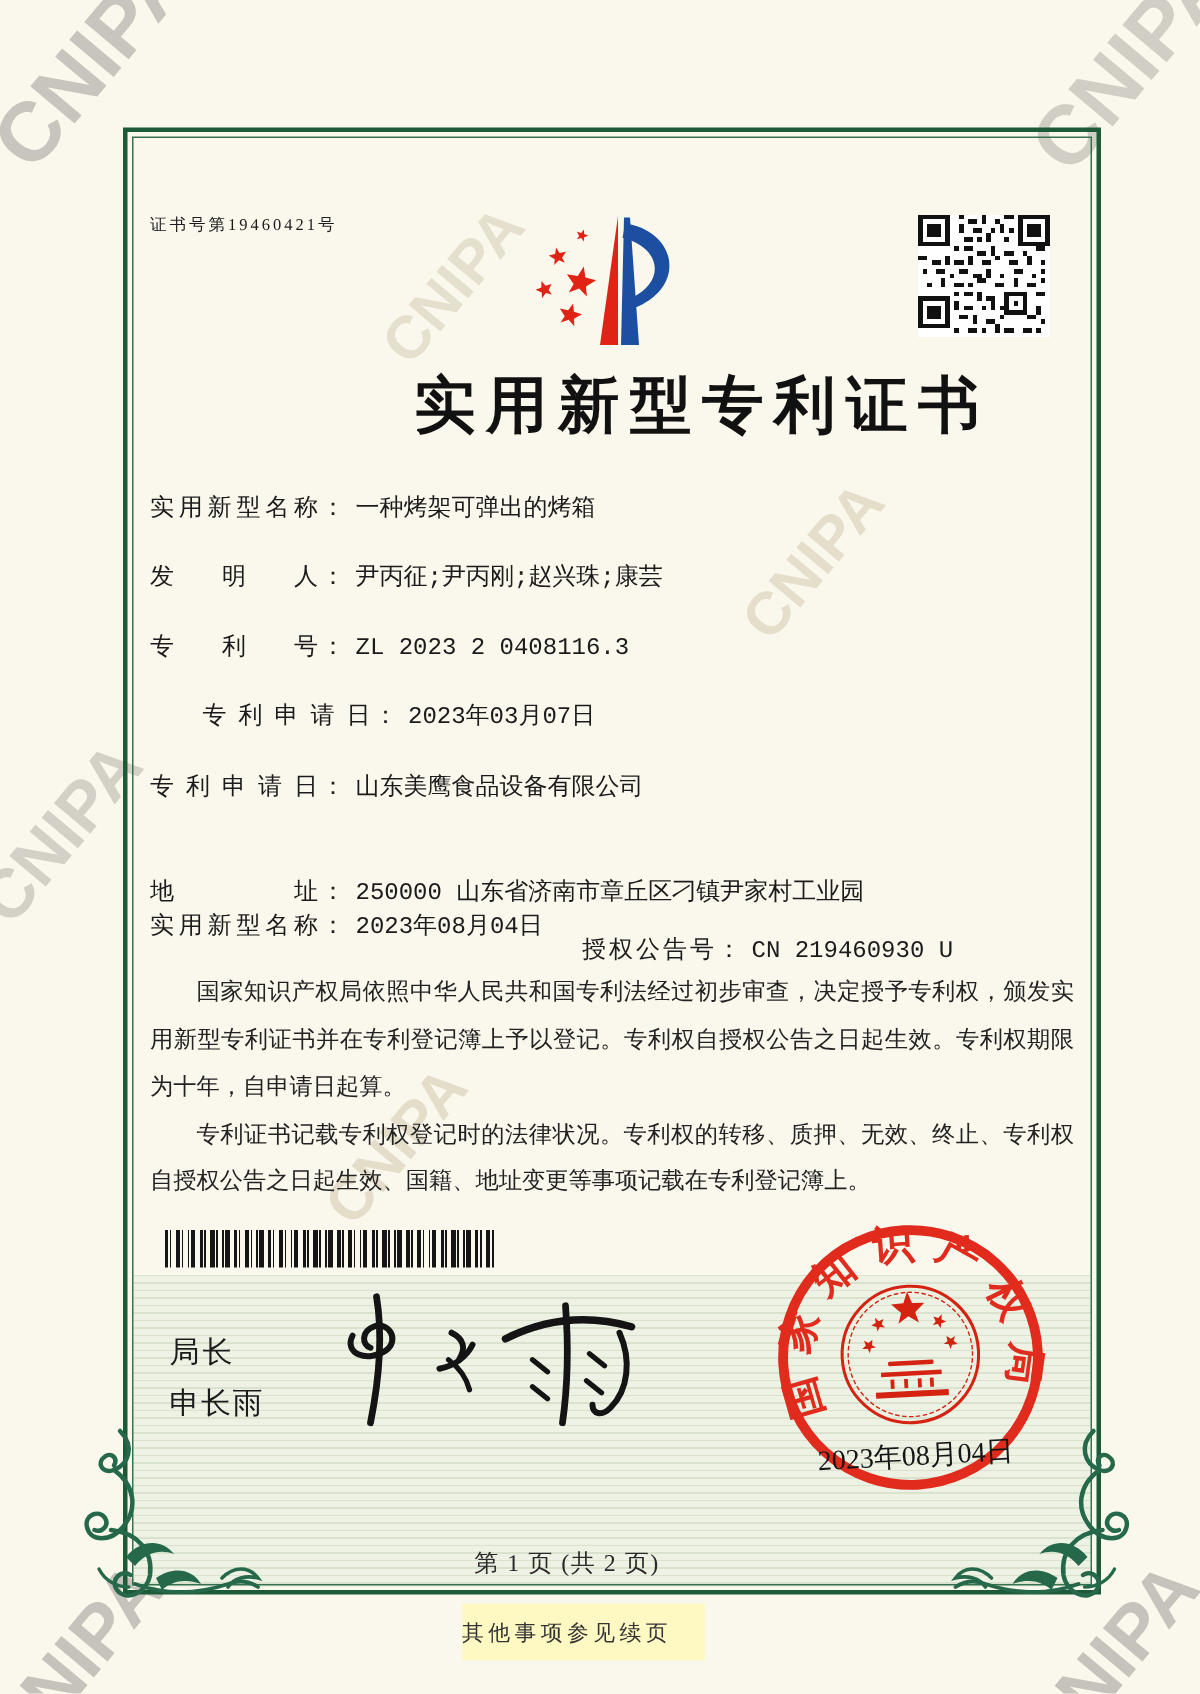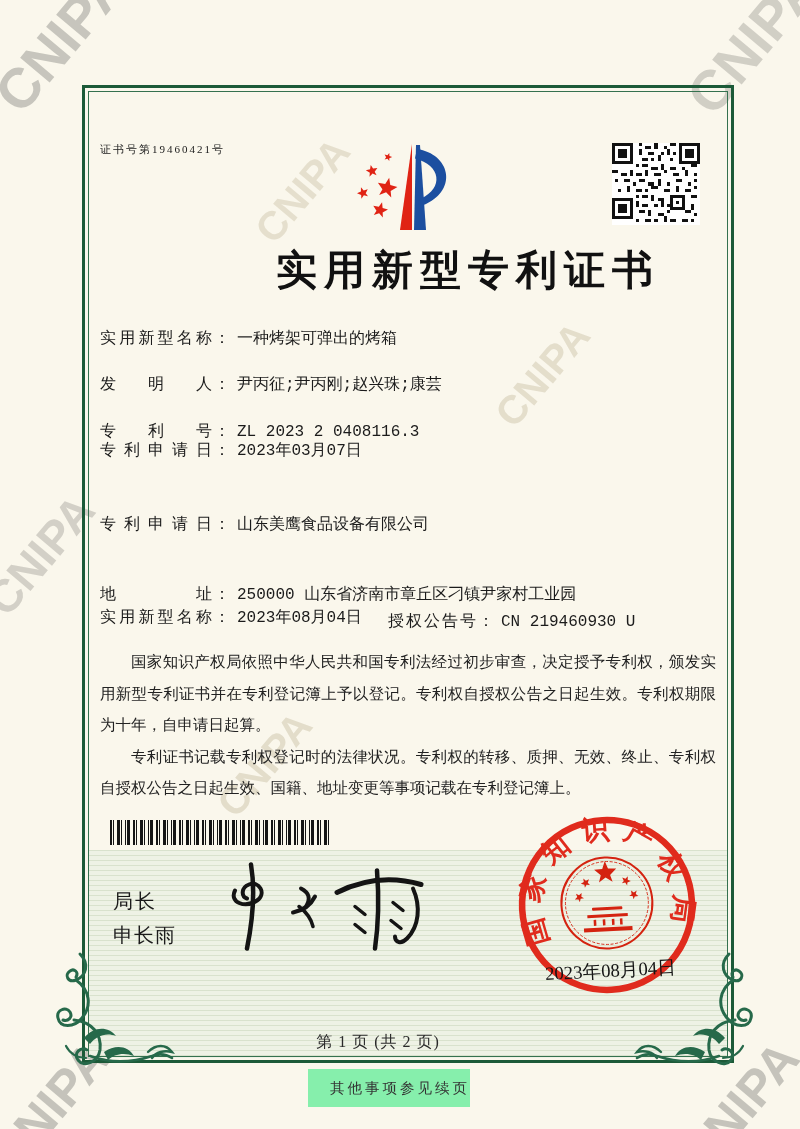--- a/index.html
+++ b/index.html
@@ -29,26 +29,26 @@
     background:#eef2e5;
     background-image:repeating-linear-gradient(180deg,#d9e2cd 0 1px,rgba(238,242,229,0) 1px 5px);}
   
   .cert-no{position:absolute;left:100px;top:142px;font-size:11px;letter-spacing:2px;}
   .logo{position:absolute;left:344px;top:136px;width:120px;height:102px;}
   .qr{position:absolute;left:612px;top:143px;width:88px;height:82px;}
   .title{position:absolute;left:0;top:243px;width:660px;text-align:right;
     font-size:41px;font-weight:bold;letter-spacing:7px;color:#111;}
   
   .row{position:absolute;left:100px;font-size:16px;white-space:nowrap;font-family:Liberation Mono, monospace;}
-  .r0{top:328px;}.r1{top:374px;}.r2{top:421px;}.r3{top:440px;}
+  .r0{top:328px;}.r1{top:374px;}.r2{top:421px;}.r3{top:467px;margin-left:35px;}
   .r4{top:514px;}.r5{top:560px;margin-top:24px;}.r6{top:607px;}
   .flabel{display:inline-block;width:112px;text-align:justify;text-align-last:justify;vertical-align:bottom;}
   .fcolon{display:inline-block;margin-left:2px;}
   .fvalue{margin-left:7px;}
-  .grant-no{position:absolute;left:288px;top:4px;white-space:nowrap;}
+  .grant-no{position:absolute;left:288px;top:16px;white-space:nowrap;}
   .glabel{letter-spacing:2px;}
   
   .paras{position:absolute;left:100px;top:646px;width:616px;font-size:15.5px;
     line-height:31.5px;text-align:justify;color:#222;}
   .paras p{margin:0;text-indent:2em;}
   
   .barcode{position:absolute;left:110px;top:820px;width:222px;height:25px;
     background:repeating-linear-gradient(90deg,
       #151515 0 2px,rgba(0,0,0,0) 2px 3px,
       #151515 3px 4px,rgba(0,0,0,0) 4px 7px,
@@ -58,22 +58,22 @@
       #151515 17px 20px,rgba(0,0,0,0) 20px 23px);}
   .sig-title{position:absolute;left:113px;top:888px;font-size:20px;letter-spacing:2px;}
   .sig-name{position:absolute;left:113px;top:922px;font-size:20px;letter-spacing:1px;}
   .sig{position:absolute;left:205px;top:853px;width:240px;height:108px;}
   .seal{position:absolute;left:516px;top:814px;width:182px;height:182px;transform:rotate(-3deg);}
   .flourish{position:absolute;width:126px;height:126px;}
   .fl-left{left:50px;top:950px;}
   .fl-right{left:633px;top:950px;transform:scaleX(-1);}
   .page-indicator{position:absolute;left:82px;top:1032px;width:592px;text-align:center;
     font-size:16px;color:#2a2a2a;letter-spacing:1px;}
-  .cont-box{position:absolute;left:308px;top:1069px;width:162px;height:38px;background:#86efac;
-    display:flex;align-items:center;justify-content:flex-end;}
+  .cont-box{position:absolute;left:308px;top:1069px;width:162px;height:38px;background:#fef9c3;
+    display:flex;align-items:center;justify-content:flex-start;}
   .cont-text{font-size:14.5px;letter-spacing:3px;color:#333;}
 </style>
 </head>
 <body>
 
 <span class="wm wm-a">CNIPA</span>
 <span class="wm wm-b">CNIPA</span>
 <span class="wm wm-c">CNIPA</span>
 <span class="wm wm-d">CNIPA</span>
 <span class="wm wm-e">CNIPA</span>

